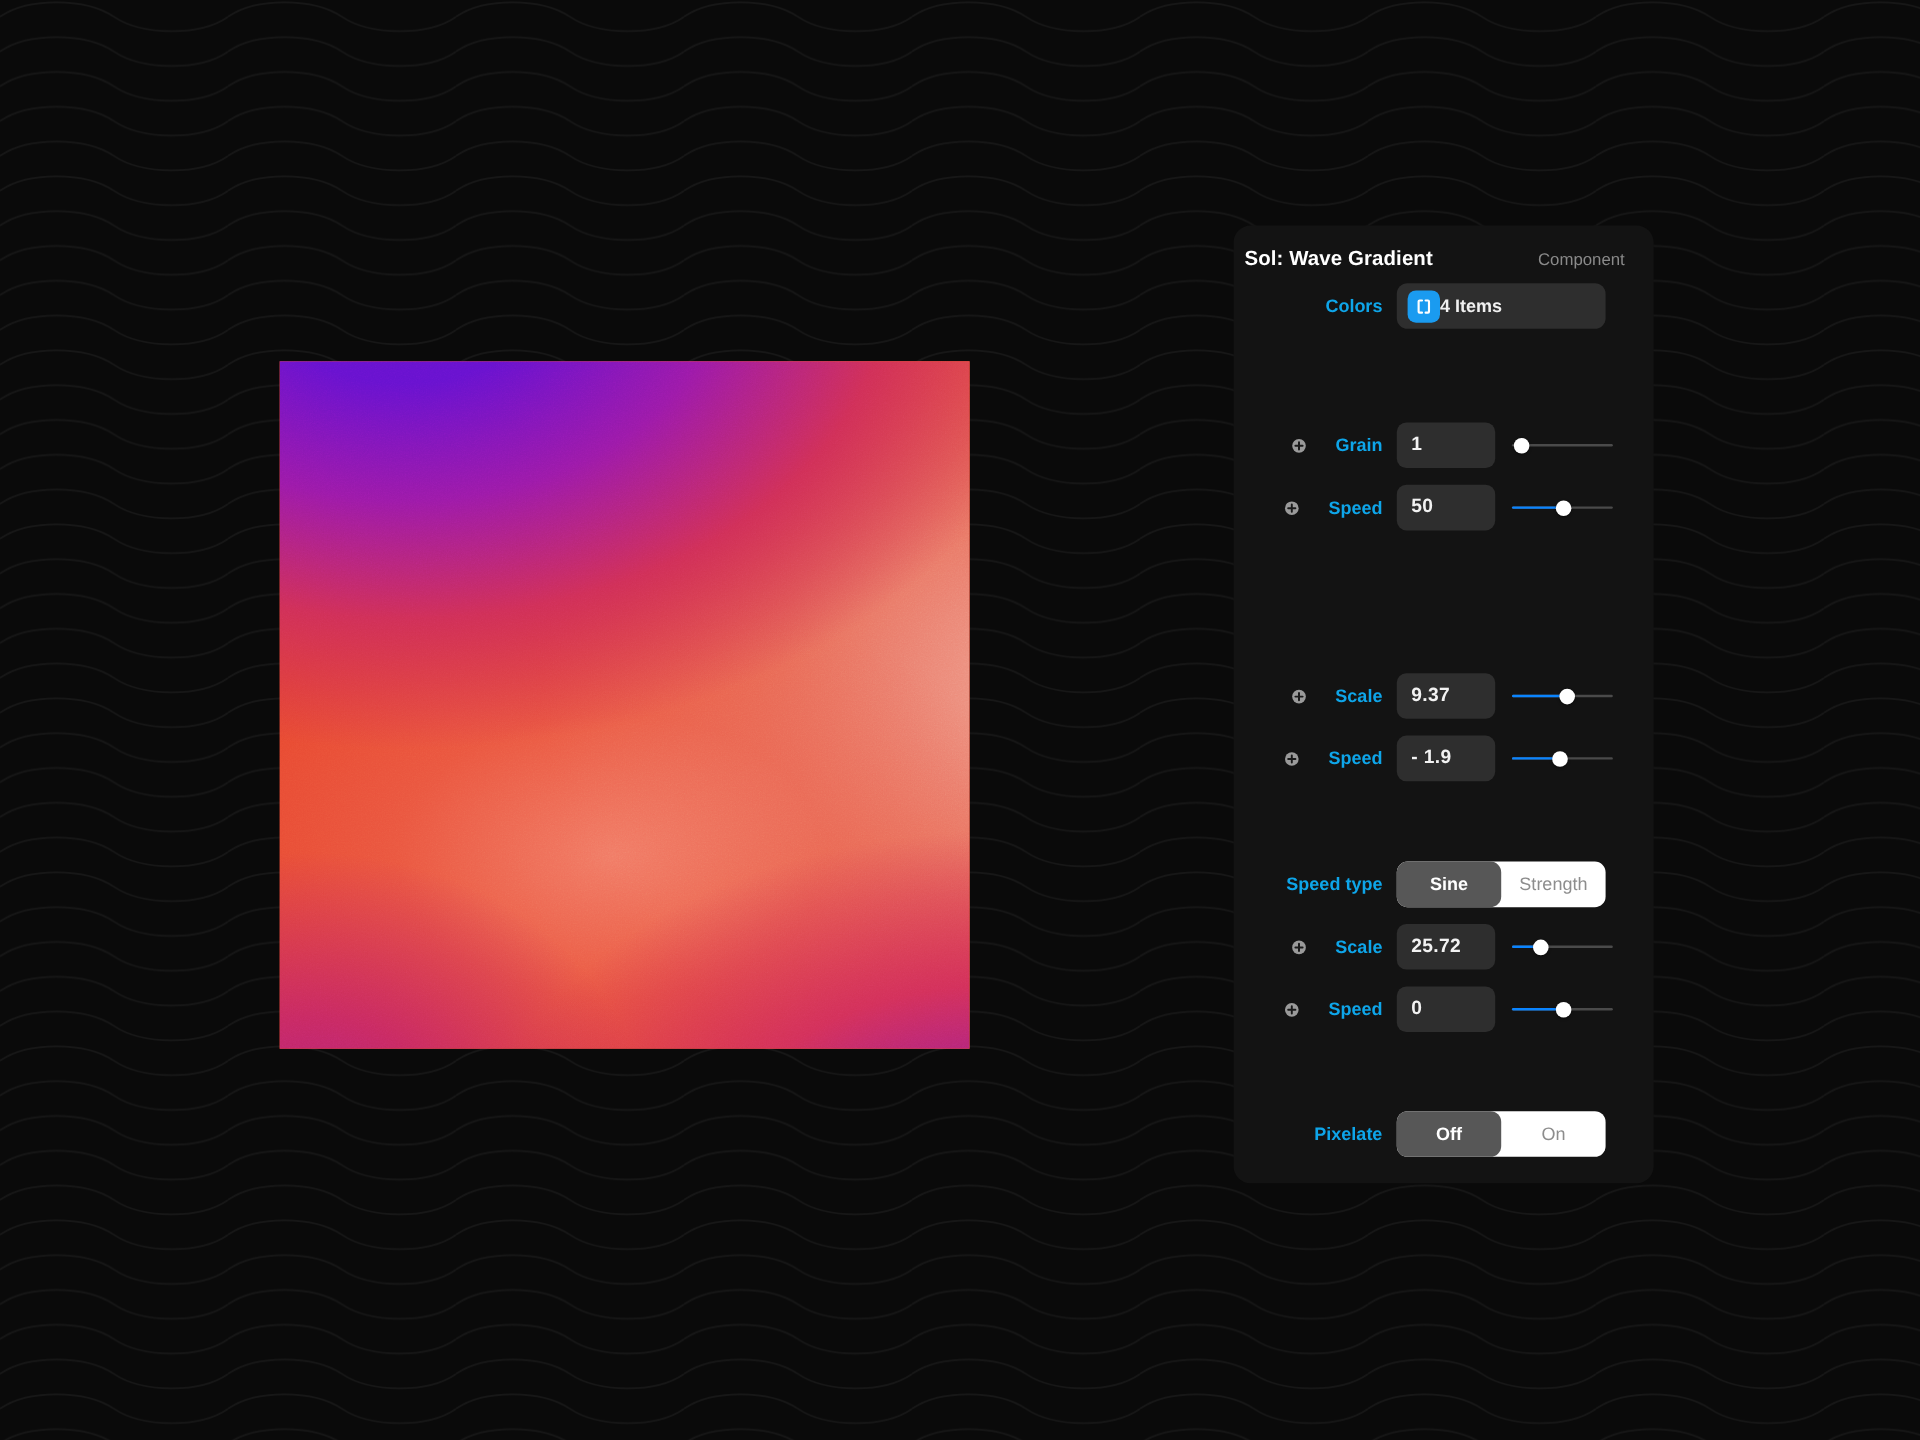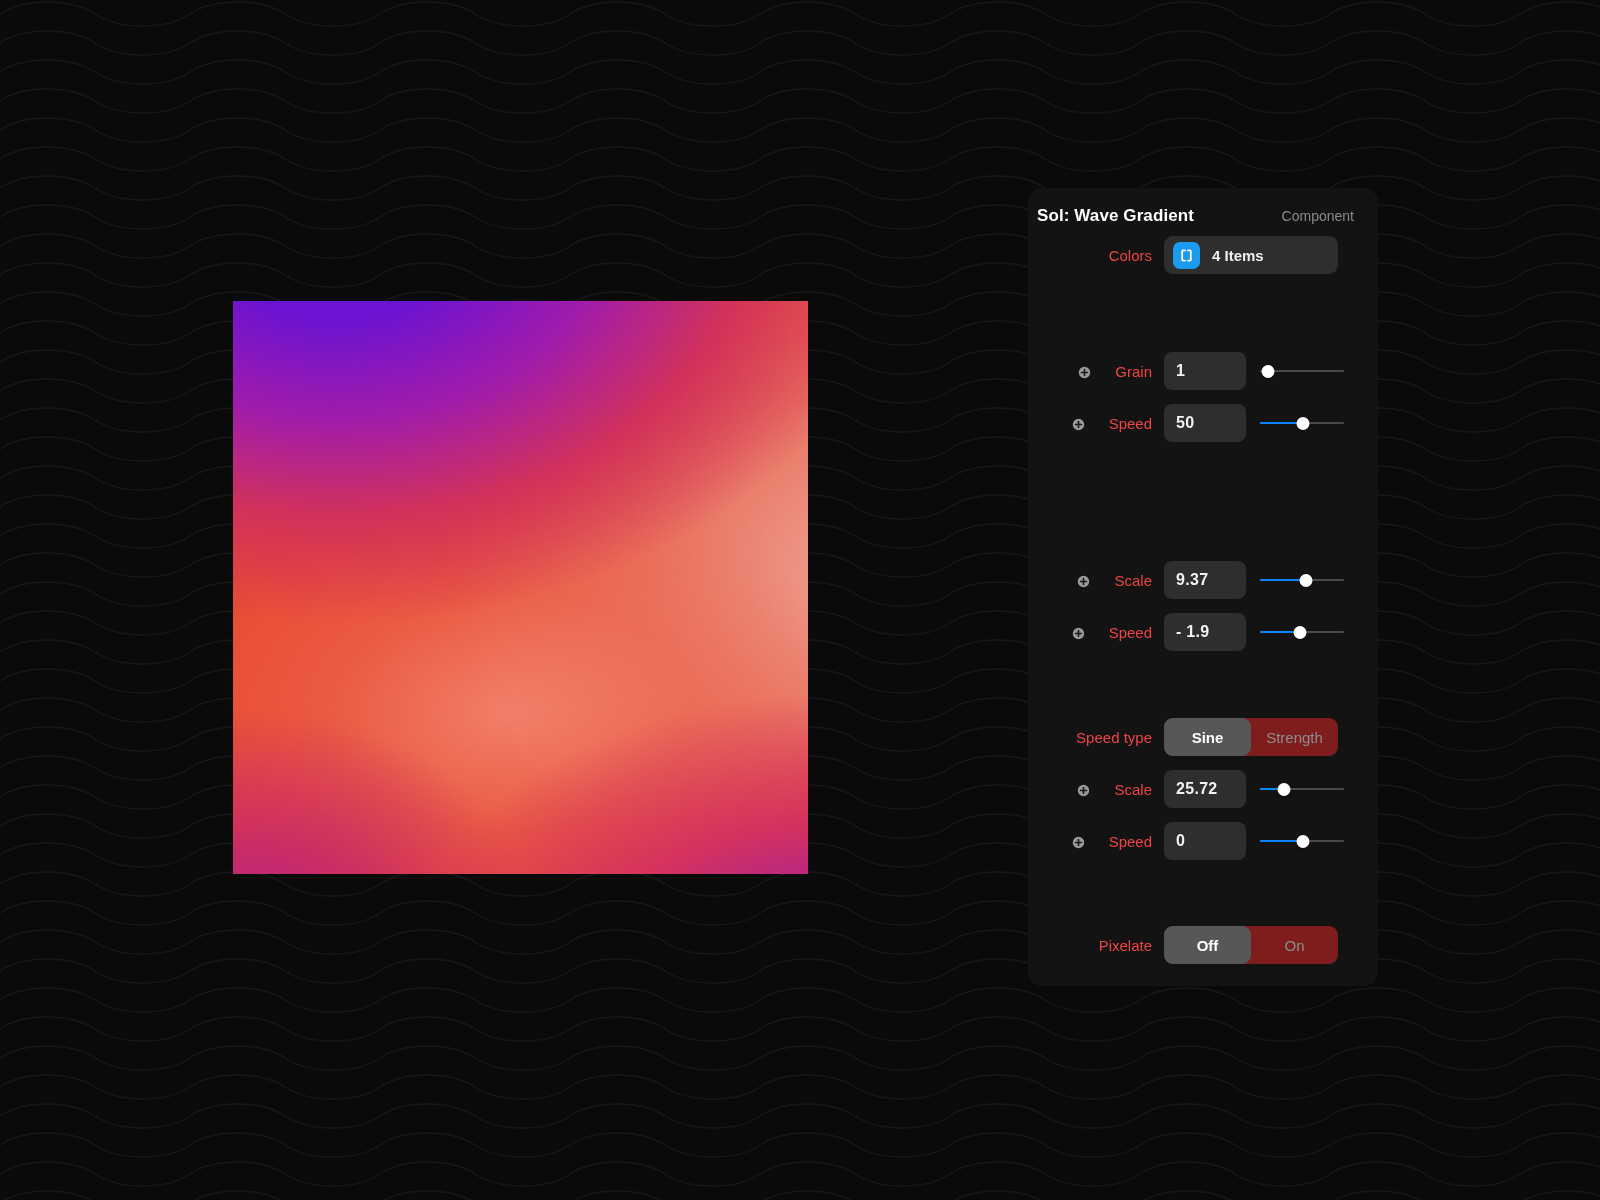--- a/index.html
+++ b/index.html
@@ -103,22 +103,23 @@
     height: 38px;
     display: flex;
     align-items: center;
   }
   .row-label {
     width: 136px;
     text-align: right;
     padding-right: 12px;
     box-sizing: border-box;
     font-size: 15px;
-    color: #ef4444;
+    color: #0ea5e9;
     white-space: nowrap;
+    font-weight: bold;
   }
   .row-label.with-icon {
     display: flex;
     align-items: center;
     justify-content: flex-end;
     gap: 24px;
   }
   .plus-icon {
     width: 13px; height: 13px;
     flex: 0 0 13px;
@@ -175,21 +176,21 @@
   #colors-row { top: 48px; }
   #colors-chip {
     width: 174px;
     height: 38px;
     background: #2e2e2e;
     border-radius: 9px;
     display: flex;
     align-items: center;
     padding-left: 9px;
     box-sizing: border-box;
-    gap: 12px;
+    gap: 0;
     text-align: right;
   }
   #array-icon {
     width: 27px; height: 27px;
     background: #1a9bf0;
     border-radius: 7px;
     display: flex;
     align-items: center;
     justify-content: center;
     flex: 0 0 27px;
@@ -198,21 +199,21 @@
     font-size: 15px;
     font-weight: bold;
     color: #f0f0f0;
   }
 
   
   .seg-row { height: 38px; }
   .segmented {
     width: 174px;
     height: 38px;
-    background: #7f1d1d;
+    background: #ffffff;
     border-radius: 9px;
     display: flex;
     padding: 0;
     box-sizing: border-box;
   }
   .seg-btn {
     flex: 1 1 50%;
     height: 38px;
     display: flex;
     align-items: center;

